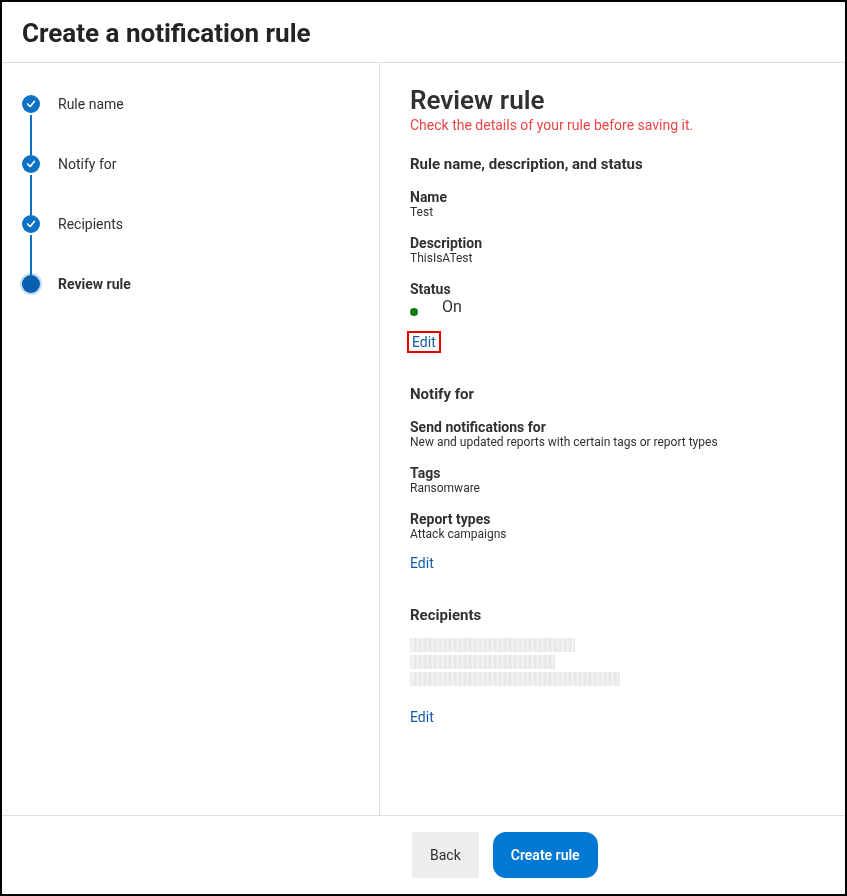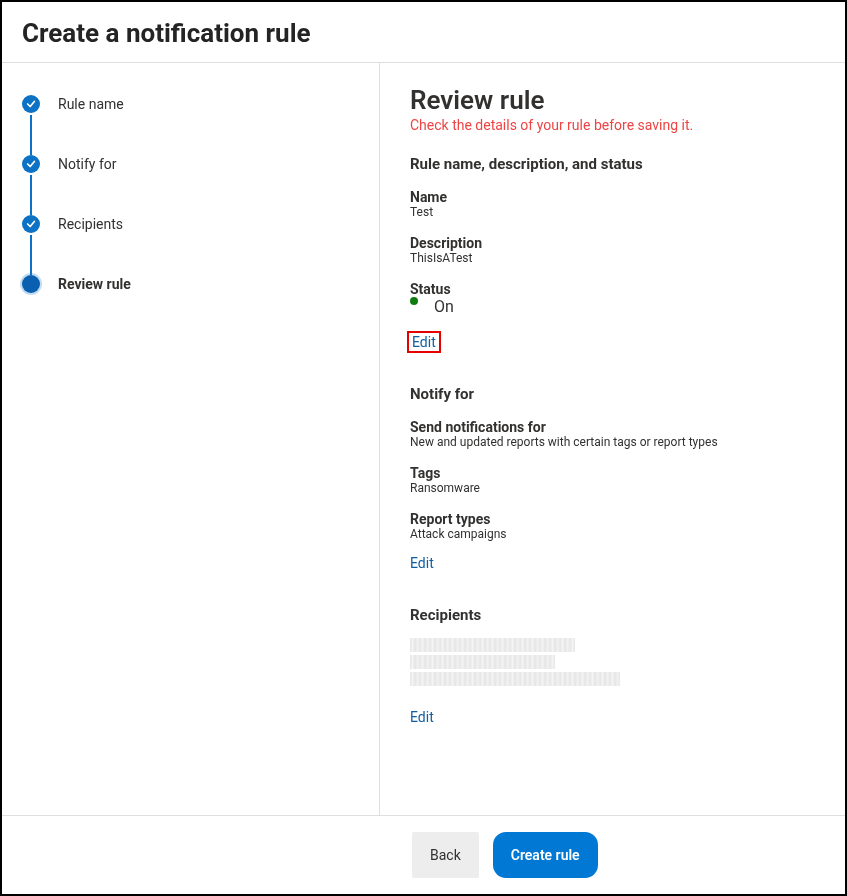--- a/index.html
+++ b/index.html
@@ -106,22 +106,22 @@
     color: #323130;
     margin-top: 16px;
   }
   .field-value {
     font-size: 12px;
     color: #323130;
     margin-bottom: 12px;
   }
   .status-row {
     display: flex;
-    align-items: flex-start;
-    gap: 16px;
+    align-items: flex-end;
+    gap: 24px;
     margin-bottom: 16px;
   }
   .status-dot {
     width: 8px;
     height: 8px;
     border-radius: 50%;
     background: #107c10;
   }
   .edit-link {
     color: #115ea3;

